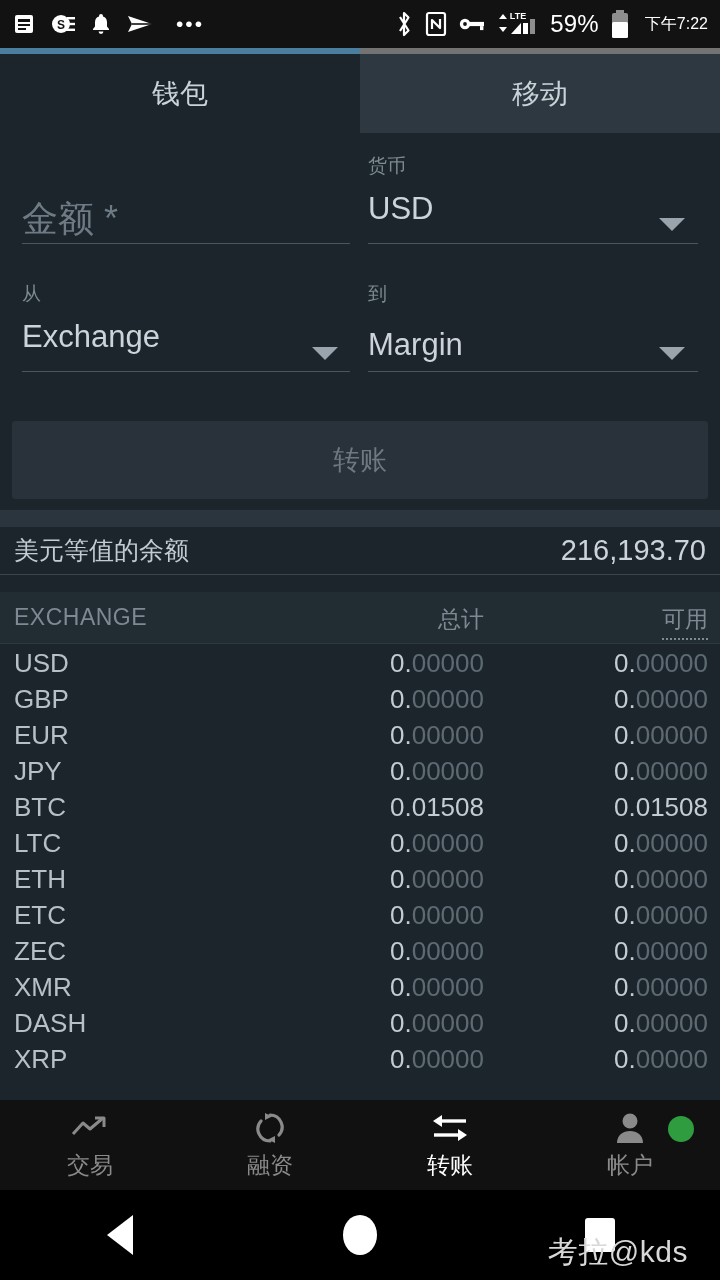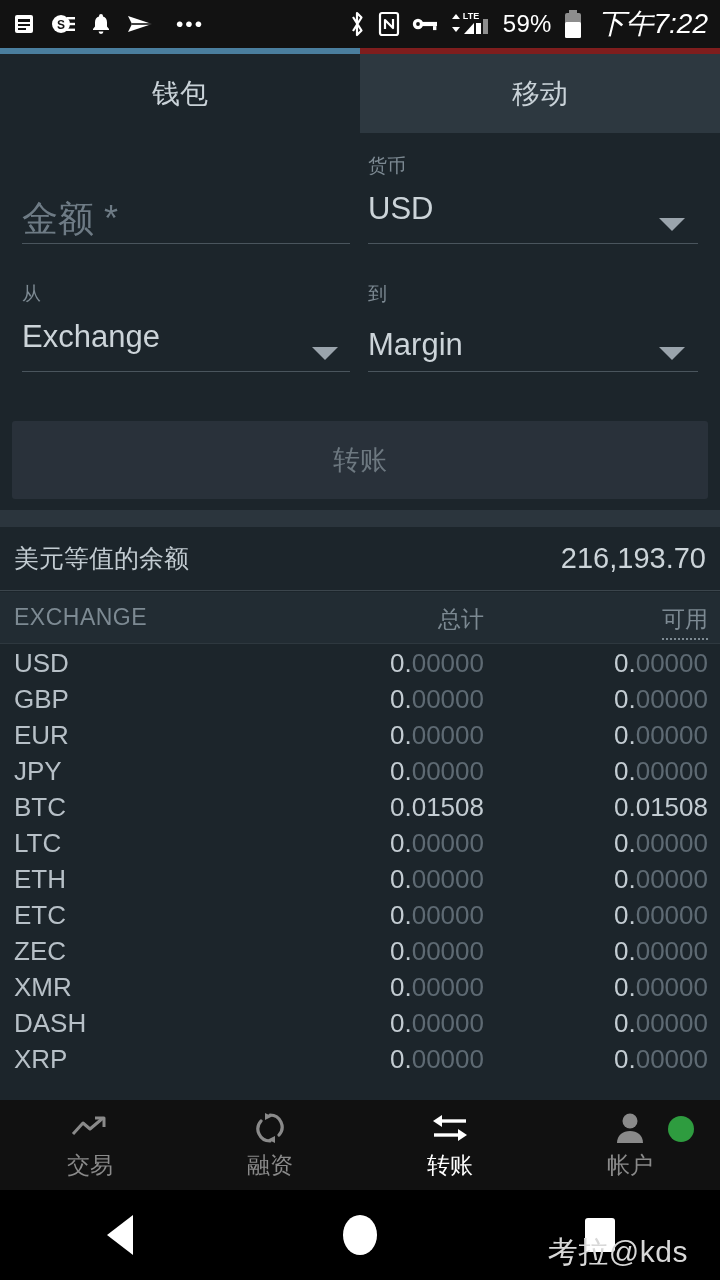--- a/index.html
+++ b/index.html
@@ -16,26 +16,26 @@
   .statusbar{
     position:absolute; top:0; left:0; width:720px; height:48px;
     background:#121212; display:flex; align-items:center;
     padding:0 12px;
   }
   .sb-left{ display:flex; align-items:center; gap:14px; }
   .sb-right{ margin-left:auto; display:flex; align-items:center; gap:11px; }
   .sb-ic{ display:flex; align-items:center; justify-content:center; }
   .sb-dots{ letter-spacing:2px; color:#fff; font-size:21px; line-height:10px; padding:0 8px; }
   .sb-text{ color:#fff; font-size:24px; font-weight:400; letter-spacing:.2px; }
-  .sb-time{ color:#fff; font-size:28px; padding-left:4px;font-style:italic; }
+  .sb-time{ color:#fff; font-size:16px; padding-left:4px; }
 
   
   .tabs{
     position:absolute; top:48px; left:0; width:720px; height:85px;
-    background:#7f1d1d;
+    background:#737373;
   }
   .accent{
     position:absolute; top:0; left:0; width:360px; height:6px;
     background:#4a7e9e;
   }
   .tab{
     position:absolute; top:6px; height:79px; width:360px;
     display:flex; align-items:center; justify-content:center;
     font-size:28px; color:#c9d2d8;
   }
@@ -82,21 +82,21 @@
   }
 
   
   .divider{
     position:absolute; top:510px; left:0; width:720px; height:17px;
     background:#2b353d;
   }
 
   
   .balance{
-    position:absolute; top:527px; left:0; width:720px; height:64px;
+    position:absolute; top:527px; left:0; width:720px; height:48px;
     background:#1c252b; display:flex; align-items:center;
     padding:0 14px; border-bottom:1px solid #3b454c;
   }
   .bal-label{ font-size:25px; color:#c3ccd2; }
   .bal-value{ margin-left:auto; font-size:29px; color:#ccd4d9; }
 
   
   .thead{
     position:absolute; top:592px; left:0; width:720px; height:52px;
     background:#222c33; border-bottom:1px solid #2e383f;

